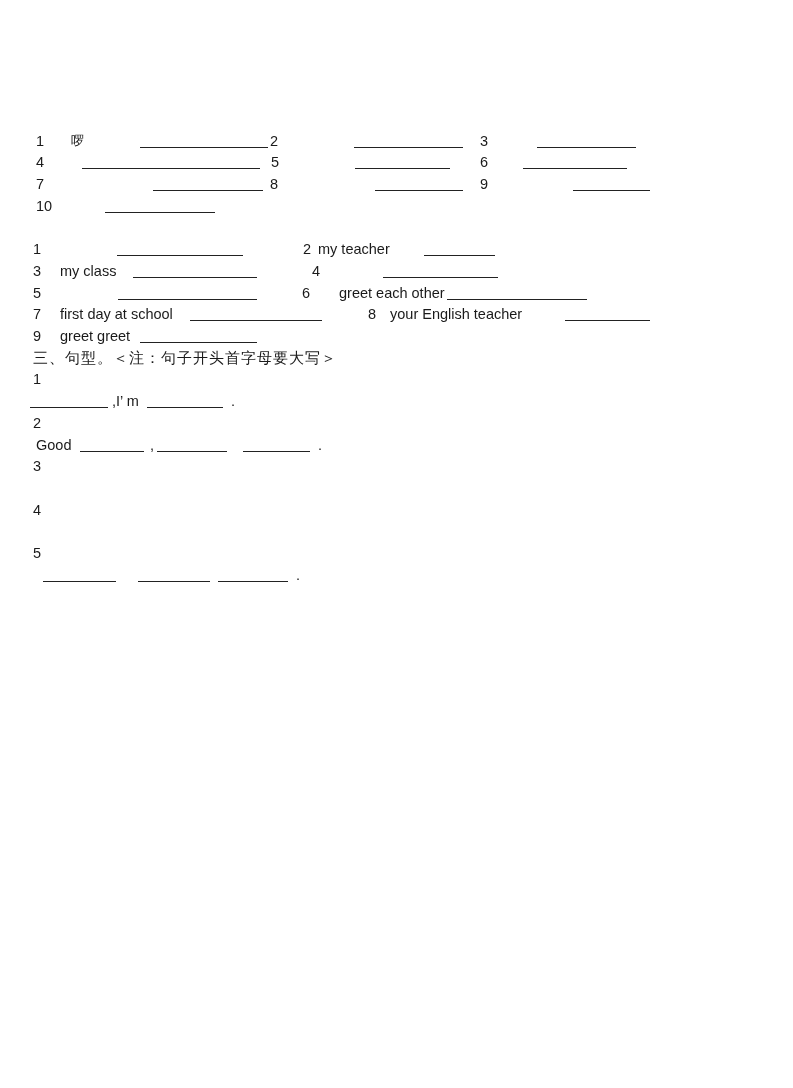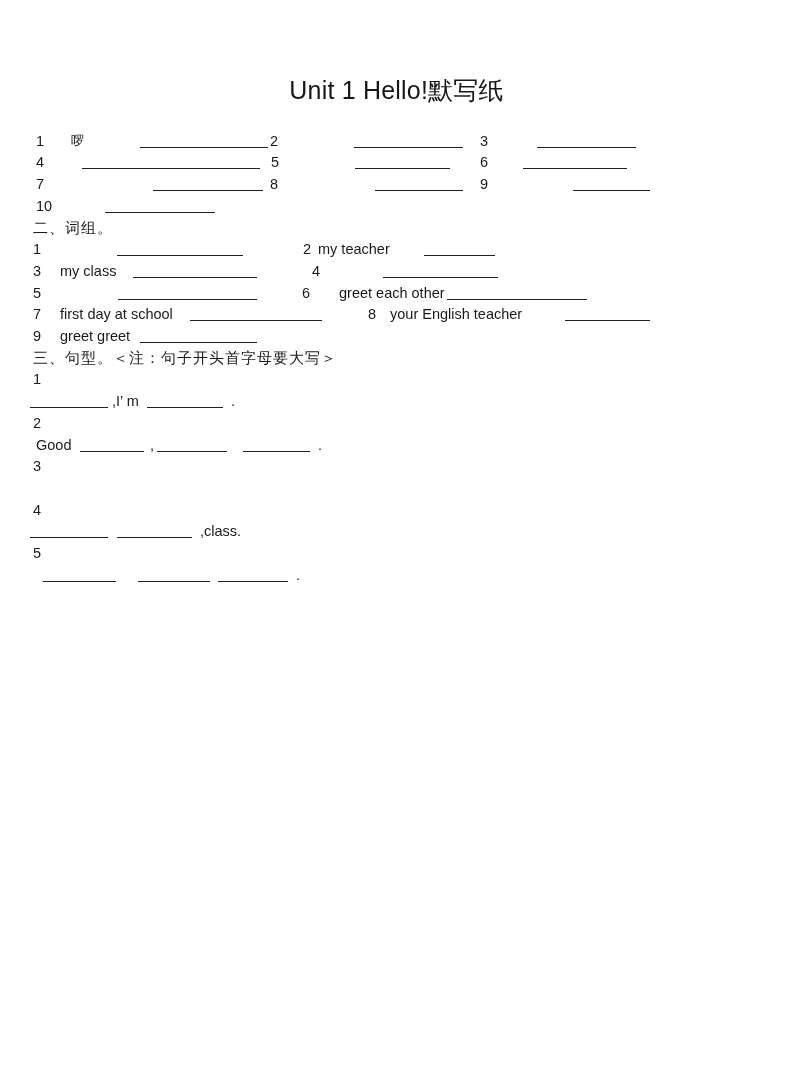--- a/index.html
+++ b/index.html
@@ -37,21 +37,20 @@
     top: 0;
     height: 17px;
     border-bottom: 1.2px solid #222222;
   }
 </style>
 </head>
 <body>
 
 <div class="page">
 
-  <div class="doc-title">Unit 1 Hello!默写纸</div>
 
 
   <div class="row" style="top:129.7px">
     <span class="at" style="left:36px">1</span>
     <span class="at cn" style="left:71px; font-size:13px;">啰</span>
     <span class="blank" style="left:140px; width:128px"></span>
     <span class="at" style="left:270px">2</span>
     <span class="blank" style="left:354px; width:109px"></span>
     <span class="at" style="left:480px">3</span>
     <span class="blank" style="left:537px; width:99px"></span>
@@ -73,23 +72,20 @@
     <span class="blank" style="left:375px; width:88px"></span>
     <span class="at" style="left:480px">9</span>
     <span class="blank" style="left:573px; width:77px"></span>
   </div>
 
   <div class="row" style="top:194.8px">
     <span class="at" style="left:36px">10</span>
     <span class="blank" style="left:105px; width:110px"></span>
   </div>
 
-  <div class="row" style="top:216.5px">
-    <span class="at cn" style="left:33px">二、词组。</span>
-  </div>
 
   <div class="row" style="top:238.2px">
     <span class="at" style="left:33px">1</span>
     <span class="blank" style="left:117px; width:126px"></span>
     <span class="at" style="left:303px">2</span>
     <span class="at" style="left:318px">my teacher</span>
     <span class="blank" style="left:424px; width:71px"></span>
   </div>
 
   <div class="row" style="top:259.9px">
@@ -153,25 +149,20 @@
 
   <div class="row" style="top:455.2px">
     <span class="at" style="left:33px">3</span>
   </div>
 
 
   <div class="row" style="top:498.6px">
     <span class="at" style="left:33px">4</span>
   </div>
 
-  <div class="row" style="top:520.3px">
-    <span class="blank" style="left:30px; width:78px"></span>
-    <span class="blank" style="left:117px; width:75px"></span>
-    <span class="at" style="left:200px">,class.</span>
-  </div>
 
   <div class="row" style="top:542px">
     <span class="at" style="left:33px">5</span>
   </div>
 
   <div class="row" style="top:563.7px">
     <span class="blank" style="left:43px; width:73px"></span>
     <span class="blank" style="left:138px; width:72px"></span>
     <span class="blank" style="left:218px; width:70px"></span>
     <span class="at" style="left:296px">.</span>

